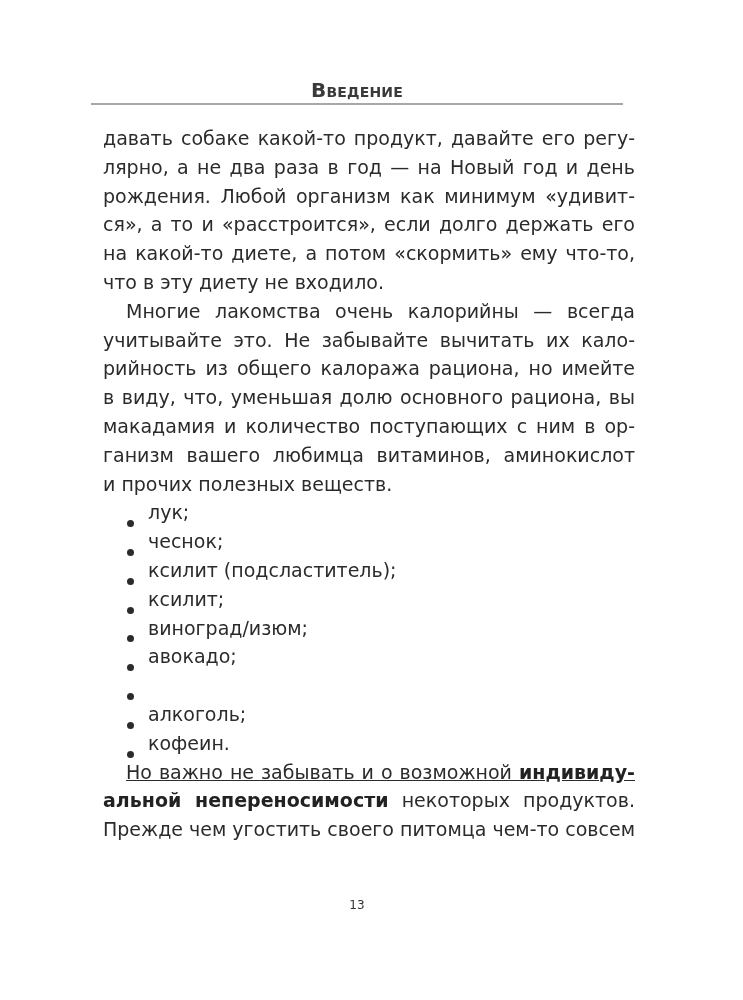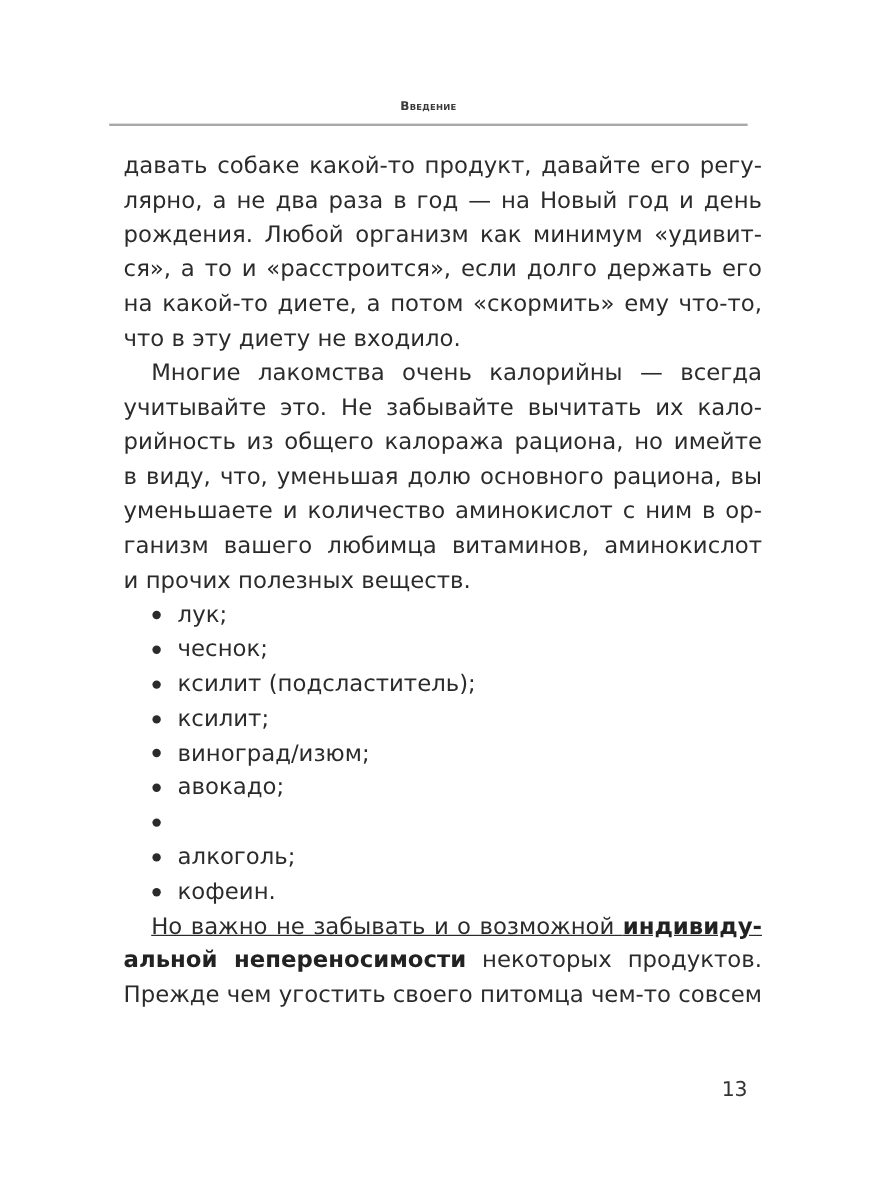--- a/index.html
+++ b/index.html
@@ -16,21 +16,21 @@
       color: #2a2a2a;
     }
     .running-head {
       position: absolute;
       left: 91px;
       top: 80px;
       width: 532px;
       text-align: center;
       font-family: "DejaVu Sans", sans-serif;
       font-weight: bold;
-      font-size: 10px;
+      font-size: 20px;
       color: #3a3a3a;
       font-variant: small-caps;
       letter-spacing: 0.2px;
       line-height: 20px;
     }
     .head-rule {
       position: absolute;
       left: 91px;
       top: 103px;
       width: 532px;
@@ -62,39 +62,39 @@
       text-align-last: left;
     }
     .b { font-weight: bold; color: #222; }
     ul.items {
       list-style: none;
       margin: 0;
       padding: 0 0 0 22px;
     }
     ul.items li {
       display: flex;
-      align-items: center;
+      align-items: flex-end;
       height: 28.8px;
     }
     .bullet {
       display: inline-block;
       width: 7px;
       height: 7px;
       border-radius: 50%;
       background: #2b2b2b;
       margin-right: 14px;
       margin-left: 2px;
     }
     .folio {
       position: absolute;
       left: 91px;
       top: 898px;
       width: 532px;
-      text-align: right;
-      font-size: 17px;
+      text-align: center;
+      font-size: 12px;
       color: #333;
     }
   </style>
 </head>
 <body>
 
 <div class="running-head">Введение</div>
 <div class="head-rule"></div>
 
 <div class="body-text">
@@ -106,21 +106,21 @@
     <span class="line">ся», а то и «расстроится», если долго держать его</span>
     <span class="line">на какой-то диете, а потом «скормить» ему что-то,</span>
     <span class="line last">что в эту диету не входило.</span>
   </p>
 
   <p class="indent-block">
     <span class="line" style="padding-left:23px;">Многие лакомства очень калорийны — всегда</span>
     <span class="line">учитывайте это. Не забывайте вычитать их кало-</span>
     <span class="line">рийность из общего калоража рациона, но имейте</span>
     <span class="line">в виду, что, уменьшая долю основного рациона, вы</span>
-    <span class="line">уменьшаете и количество аминокислот с ним в ор-</span>
+    <span class="line">макадамия и количество поступающих с ним в ор-</span>
     <span class="line">ганизм вашего любимца витаминов, аминокислот</span>
     <span class="line last">и прочих полезных веществ.</span>
   </p>
 
 
   <ul class="items">
     <li>
         <span class="bullet"></span>
         <span>лук;</span>
       </li>

